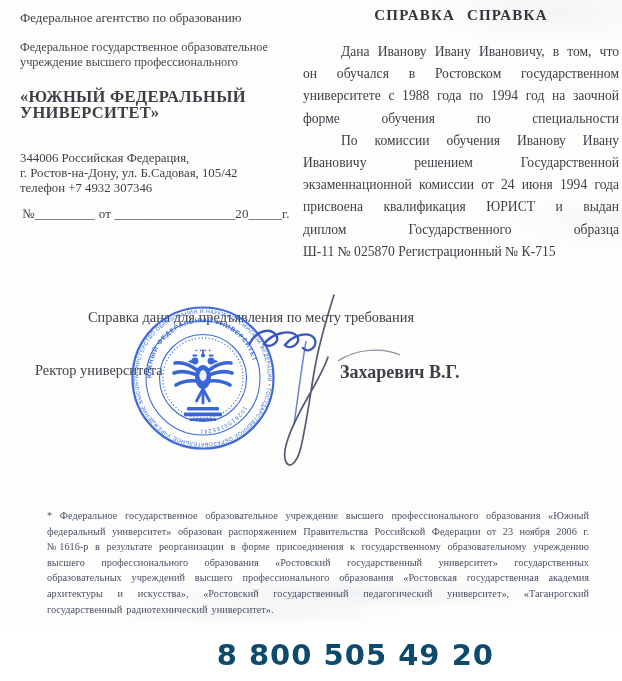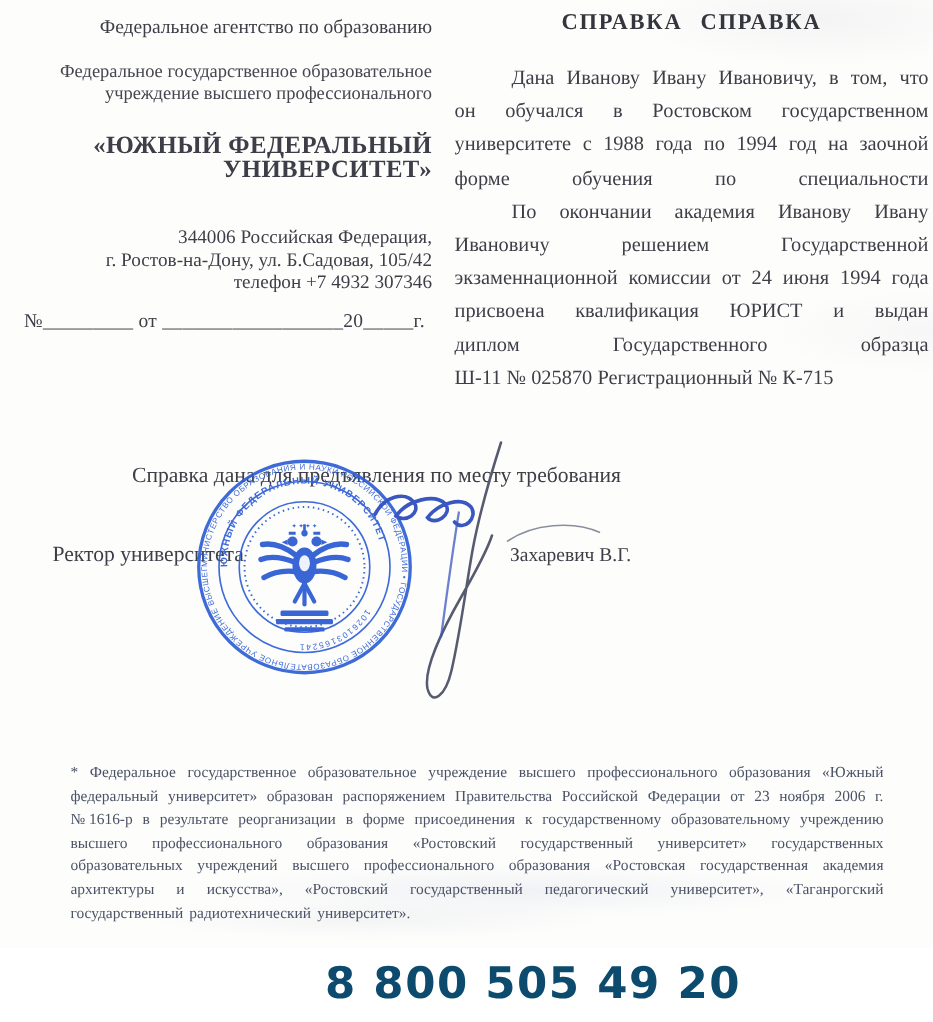--- a/index.html
+++ b/index.html
@@ -10,37 +10,37 @@
   .doc {
     position:absolute; left:0; top:0; width:622px; height:632px;
     background:
       radial-gradient(ellipse 180px 45px at 88% 2%, rgba(90,95,110,0.06), transparent 70%),
       radial-gradient(ellipse 300px 26px at 55% 94%, rgba(110,125,165,0.09), transparent 70%),
       radial-gradient(ellipse 220px 18px at 40% 97%, rgba(110,120,150,0.07), transparent 70%),
       radial-gradient(ellipse 160px 40px at 99% 35%, rgba(90,95,110,0.04), transparent 70%),
       #fdfdfc;
   }
   
-  .lh { position:absolute; left:0; width:288px; text-align:right; }
+  .lh { position:absolute; left:20px; width:288px; text-align:left; }
   .lh-agency   { top:10px;  font-size:13px; }
   .lh-inst     { top:40px;  font-size:12.3px; line-height:14.5px; color:#45464f; }
   .lh-univ     { top:89px;  font-size:16.5px; line-height:16px; font-weight:bold; letter-spacing:.3px; }
   .lh-addr     { top:151px; font-size:12.8px; line-height:15px; }
-  .lh-numline  { position:absolute; left:16px; top:206px; width:280px; font-size:13px; text-align:left; letter-spacing:.2px; }
+  .lh-numline  { position:absolute; left:16px; top:206px; width:280px; font-size:13px; text-align:center; letter-spacing:.2px; }
   
   .main { position:absolute; left:303px; top:7px; width:316px; }
   .title { text-align:center; font-weight:bold; font-size:15px; letter-spacing:1.2px; word-spacing:7px; color:#34353d; }
   .body-block { margin-top:17px; font-size:13.6px; color:#3d3e47; }
   .jline { line-height:22.2px; text-align:justify; text-align-last:justify; }
   .jfirst { padding-left:38px; }
   .jlast { text-align-last:left; }
   
   .purpose { position:absolute; left:88px; top:309px; font-size:14.4px; }
   .sig-position { position:absolute; left:35px;  top:362px; font-size:14.4px; }
-  .sig-name     { position:absolute; left:340px; top:362px; font-size:13px; }
+  .sig-name     { position:absolute; left:340px; top:362px; font-size:18px;font-weight:bold; }
   .stamp { position:absolute; left:129px; top:304px; width:148px; height:148px; opacity:.92; }
   .autograph { position:absolute; left:210px; top:285px; width:200px; height:200px; }
   
   .footnote {
     position:absolute; left:47px; top:492px; width:542px;
     font-size:10.3px; line-height:15.6px; text-align:justify; color:#4b5266;
     word-spacing:1.5px;
     margin-top:16px;
   }
   .phone {
@@ -73,21 +73,21 @@
 
     <div class="main">
       <div class="title">СПРАВКА СПРАВКА</div>
       <div class="body-block">
         <div class="jline jfirst">Дана Иванову Ивану Ивановичу, в том, что</div>
         <div class="jline">он обучался в Ростовском государственном</div>
         <div class="jline">университете с 1988 года по 1994 год на заочной</div>
         <div class="jline">форме обучения по специальности</div>
       </div>
       <div class="body-block" style="margin-top:0;">
-        <div class="jline jfirst">По окончании академия Иванову Ивану</div>
+        <div class="jline jfirst">По комиссии обучения Иванову Ивану</div>
         <div class="jline">Ивановичу решением Государственной</div>
         <div class="jline">экзаменнационной комиссии от 24 июня 1994 года</div>
         <div class="jline">присвоена квалификация ЮРИСТ и выдан</div>
         <div class="jline">диплом Государственного образца</div>
         <div class="jline jlast">Ш-11 № 025870 Регистрационный № К-715</div>
       </div>
     </div>
 
     <div class="purpose">Справка дана для предъявления по месту требования</div>
     <div class="sig-position">Ректор университета</div>

